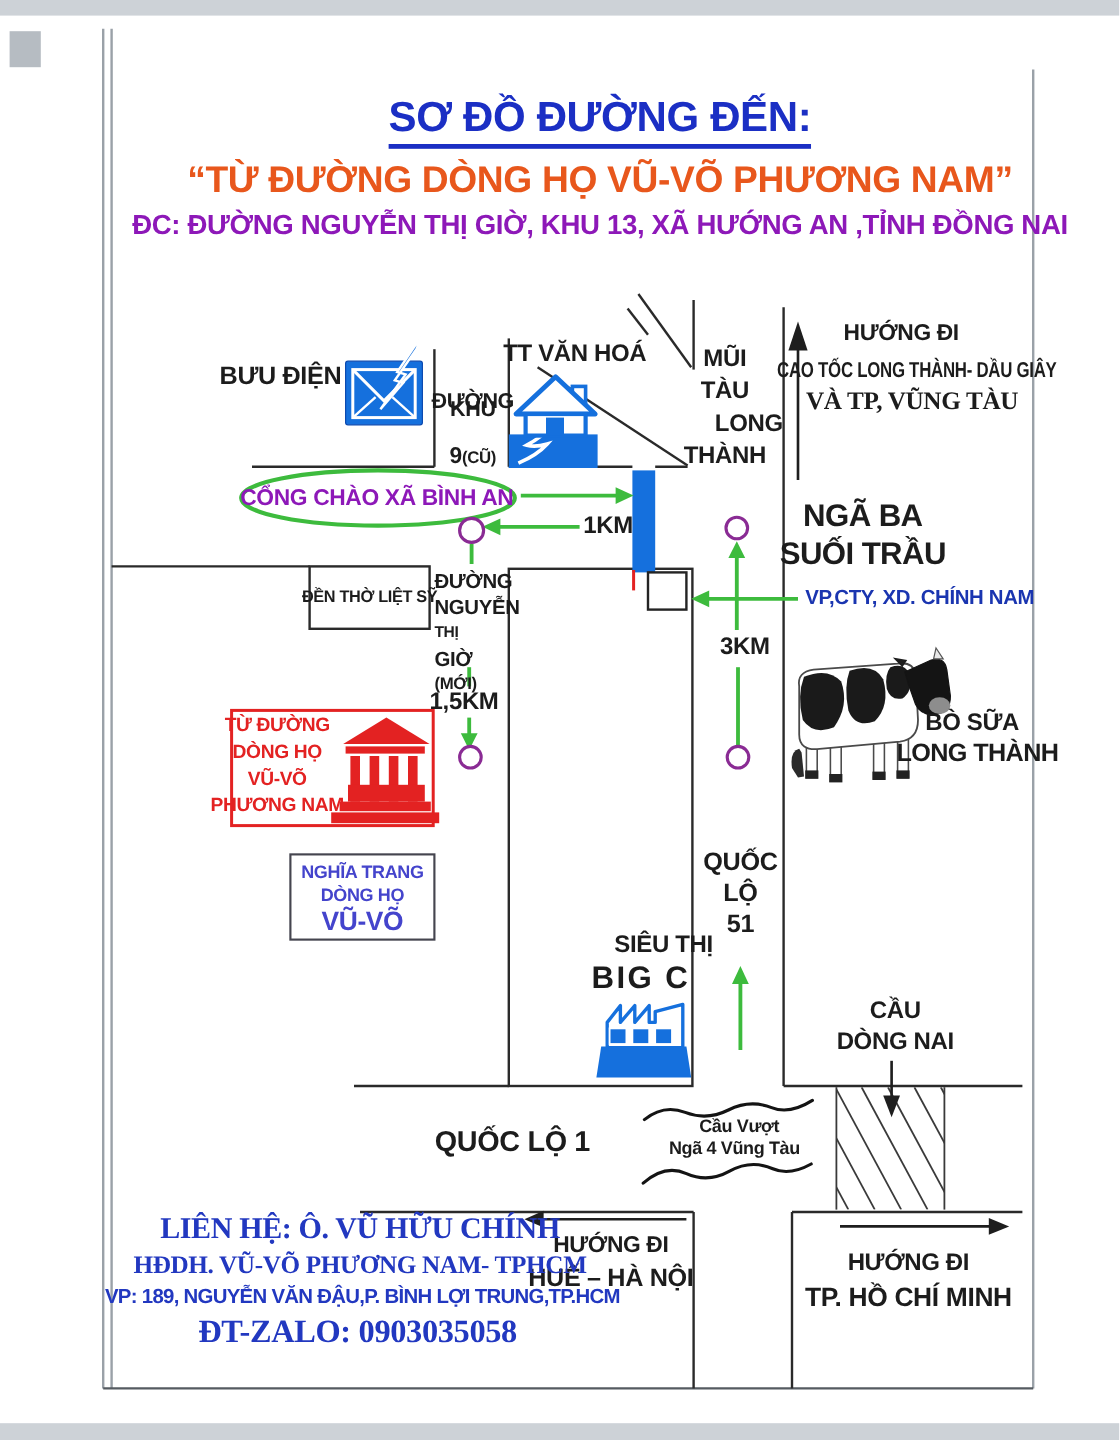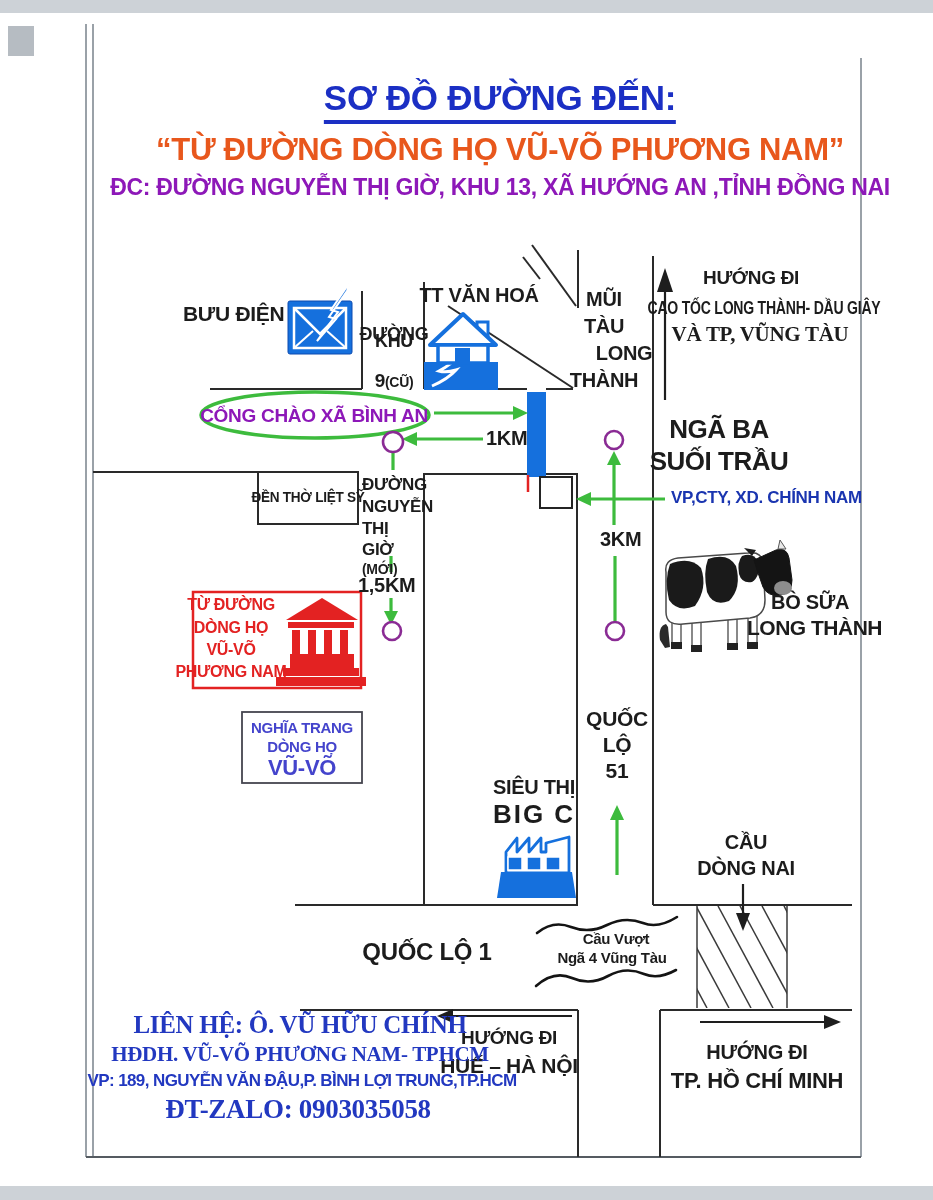--- a/index.html
+++ b/index.html
@@ -220,40 +220,40 @@
 
   <div class="lbl c" style="left:719px;top:416px;font-size:26px;letter-spacing:-0.5px;">NGÃ BA</div>
   <div class="lbl c" style="left:719px;top:448px;font-size:26px;letter-spacing:-0.5px;">SUỐI TRẦU</div>
 
   <div class="lbl dkblue" style="left:671px;top:489px;font-size:17px;">VP,CTY, XD. CHÍNH NAM</div>
 
   <div class="lbl c" style="left:308px;top:490px;font-size:14px;transform:translateX(-50%) scaleX(0.97);">ĐỀN THỜ LIỆT SỸ</div>
 
   <div class="lbl" style="left:362px;top:476px;font-size:17px;">ĐƯỜNG</div>
   <div class="lbl" style="left:362px;top:498px;font-size:17px;">NGUYỄN</div>
-  <div class="lbl" style="left:362px;top:520px;font-size:17px;">THỊ</div>
+  <div class="lbl" style="left:362px;top:520px;font-size:13px;">THỊ</div>
   <div class="lbl" style="left:362px;top:541px;font-size:17px;">GIỜ</div>
   <div class="lbl" style="left:362px;top:562px;font-size:14px;">(MỚI)</div>
 
   <div class="lbl" style="left:358px;top:575px;font-size:20px;">1,5KM</div>
   <div class="lbl" style="left:600px;top:529px;font-size:20px;">3KM</div>
 
   <div class="lbl c red" style="left:231px;top:597px;font-size:16px;">TỪ ĐƯỜNG</div>
   <div class="lbl c red" style="left:231px;top:620px;font-size:16px;">DÒNG HỌ</div>
   <div class="lbl c red" style="left:231px;top:642px;font-size:16px;">VŨ-VÕ</div>
   <div class="lbl c red" style="left:231px;top:664px;font-size:16px;">PHƯƠNG NAM</div>
 
   <div class="lbl c violet" style="left:302px;top:720px;font-size:15px;">NGHĨA TRANG</div>
   <div class="lbl c violet" style="left:302px;top:739px;font-size:15px;">DÒNG HỌ</div>
   <div class="lbl c violet" style="left:302px;top:757px;font-size:22px;">VŨ-VÕ</div>
 
   <div class="lbl" style="left:771px;top:592px;font-size:20px;">BÒ SỮA</div>
   <div class="lbl" style="left:747px;top:617px;font-size:21px;letter-spacing:-0.5px;">LONG THÀNH</div>
 
-  <div class="lbl c" style="left:534px;top:777px;font-size:20px;">SIÊU THỊ</div>
+  <div class="lbl c" style="left:553px;top:777px;font-size:20px;">SIÊU THỊ</div>
   <div class="lbl c" style="left:534px;top:801px;font-size:26px;letter-spacing:2px;">BIG C</div>
 
   <div class="lbl c" style="left:617px;top:708px;font-size:21px;">QUỐC</div>
   <div class="lbl c" style="left:617px;top:734px;font-size:21px;">LỘ</div>
   <div class="lbl c" style="left:617px;top:760px;font-size:21px;">51</div>
 
   <div class="lbl c" style="left:746px;top:832px;font-size:20px;">CẦU</div>
   <div class="lbl c" style="left:746px;top:858px;font-size:20px;">DÒNG NAI</div>
 
   <div class="lbl c" style="left:427px;top:940px;font-size:24px;">QUỐC LỘ 1</div>

